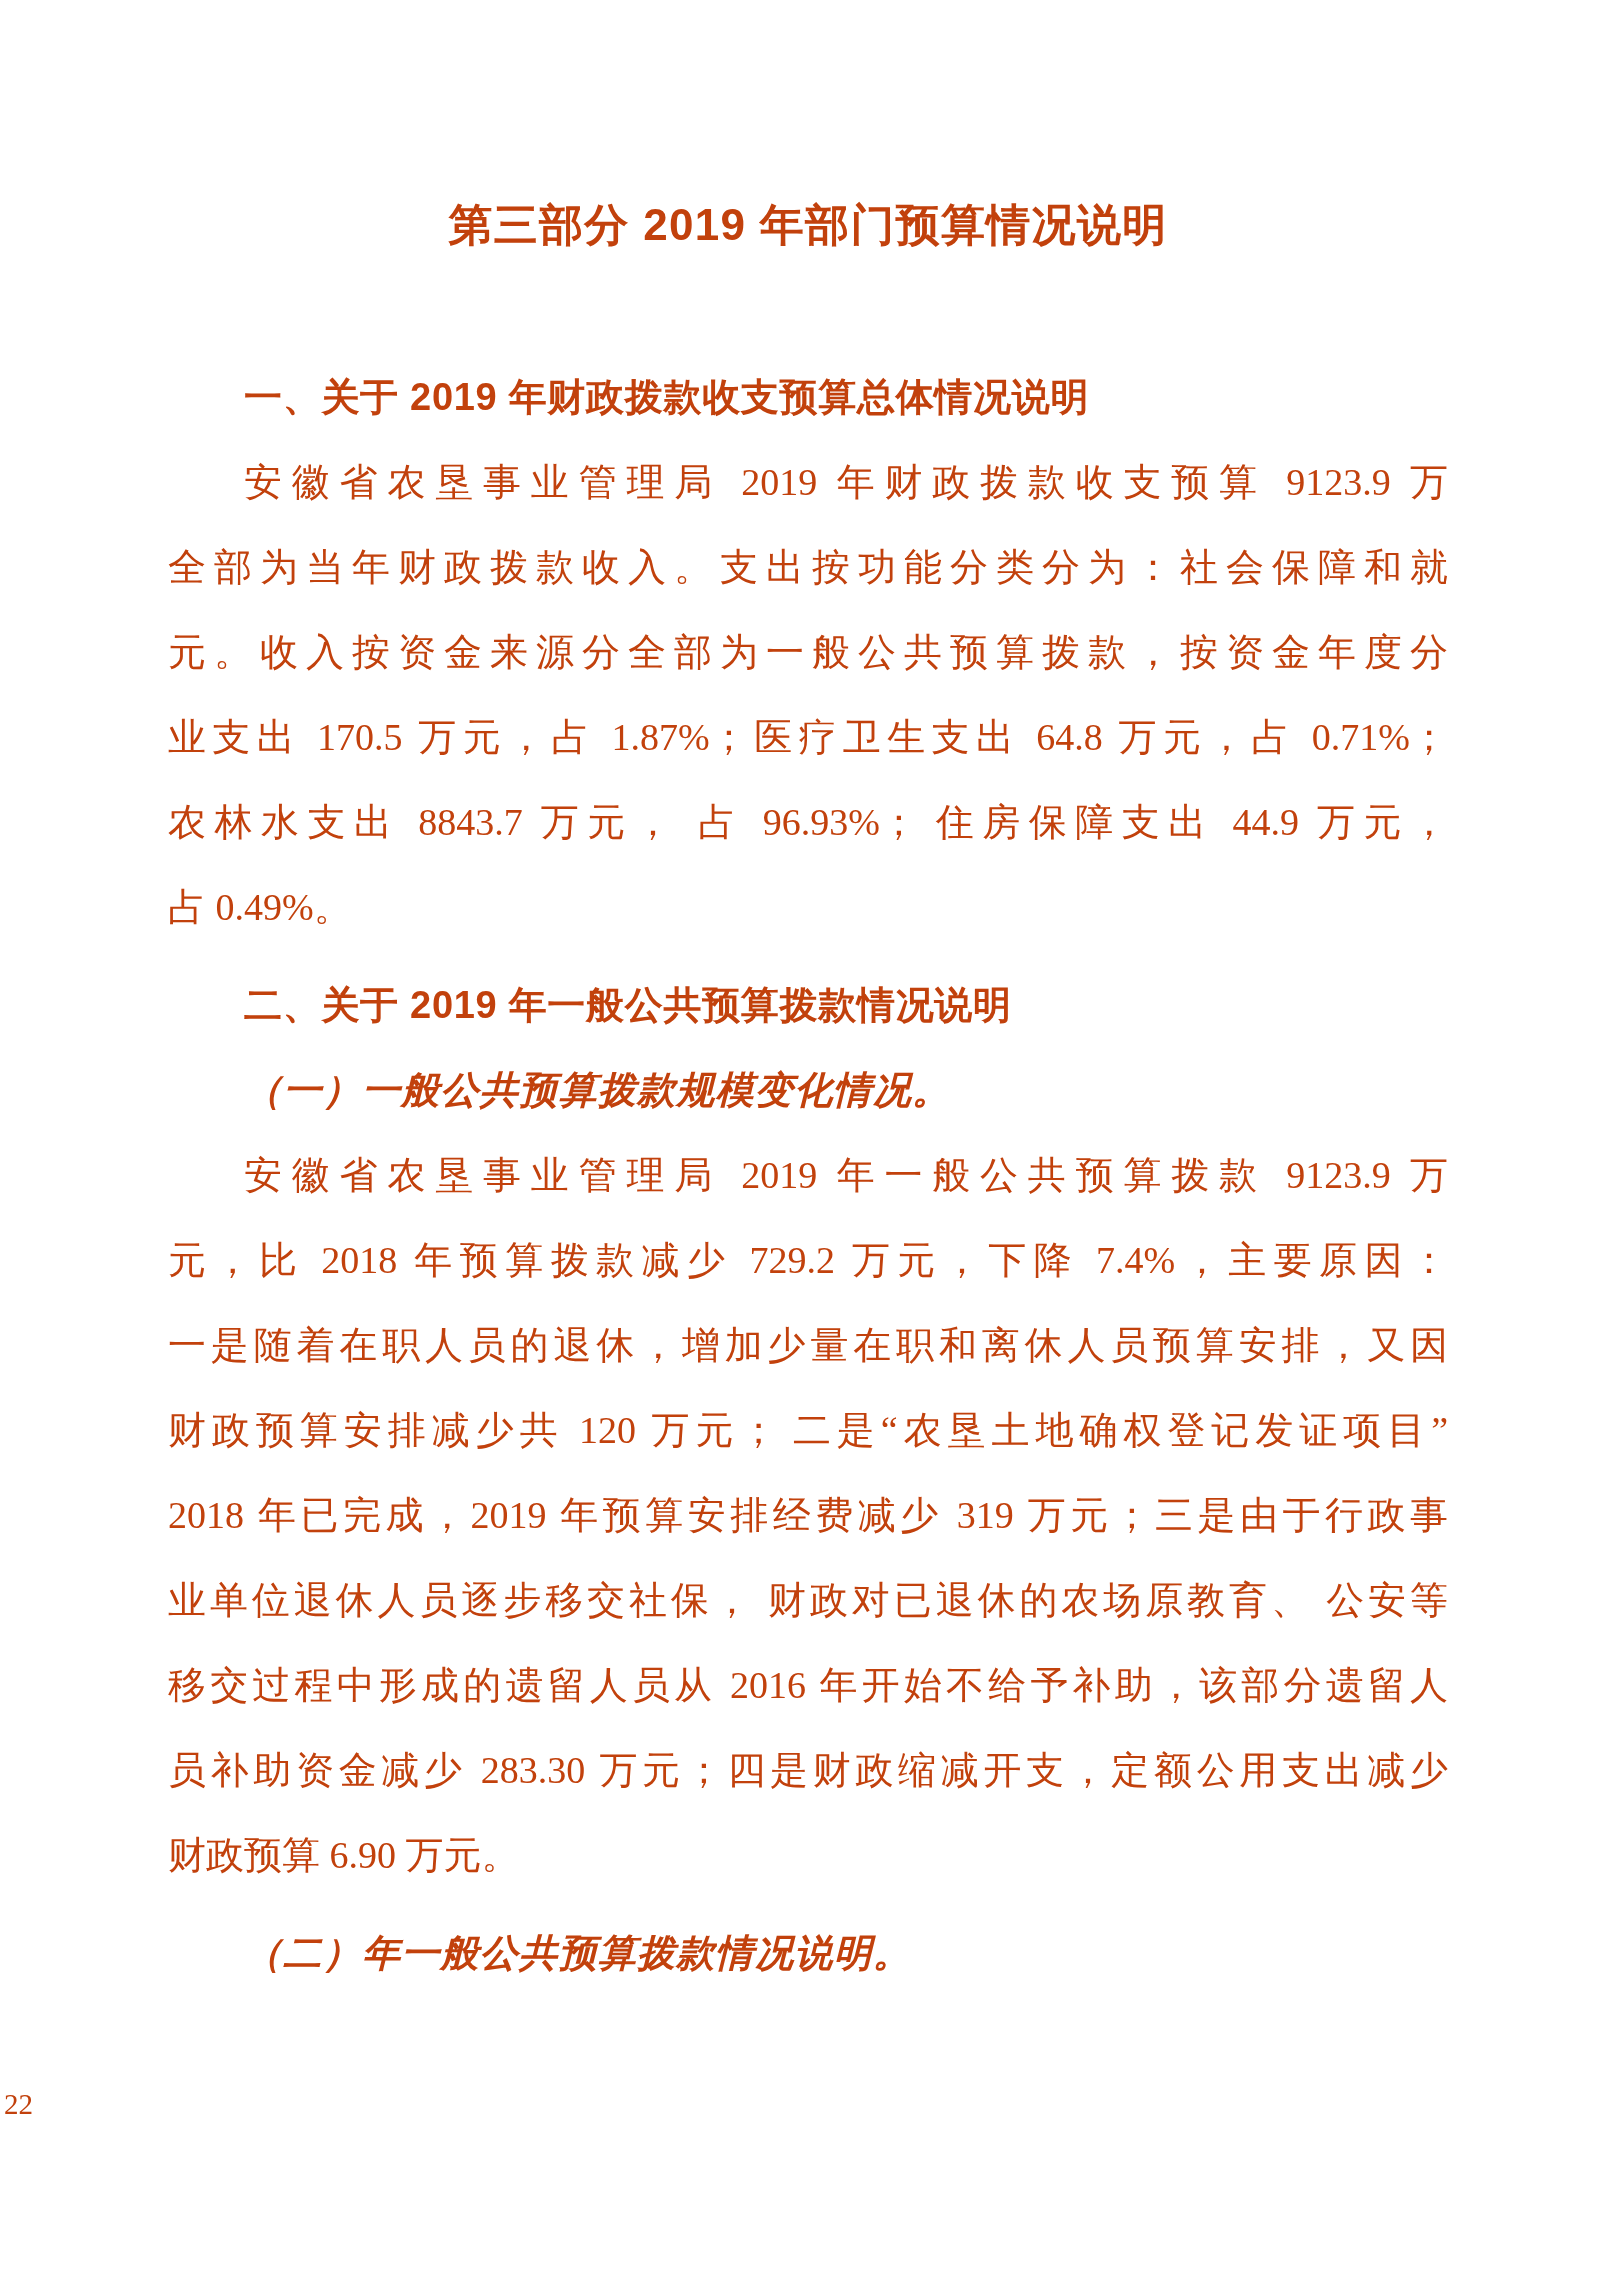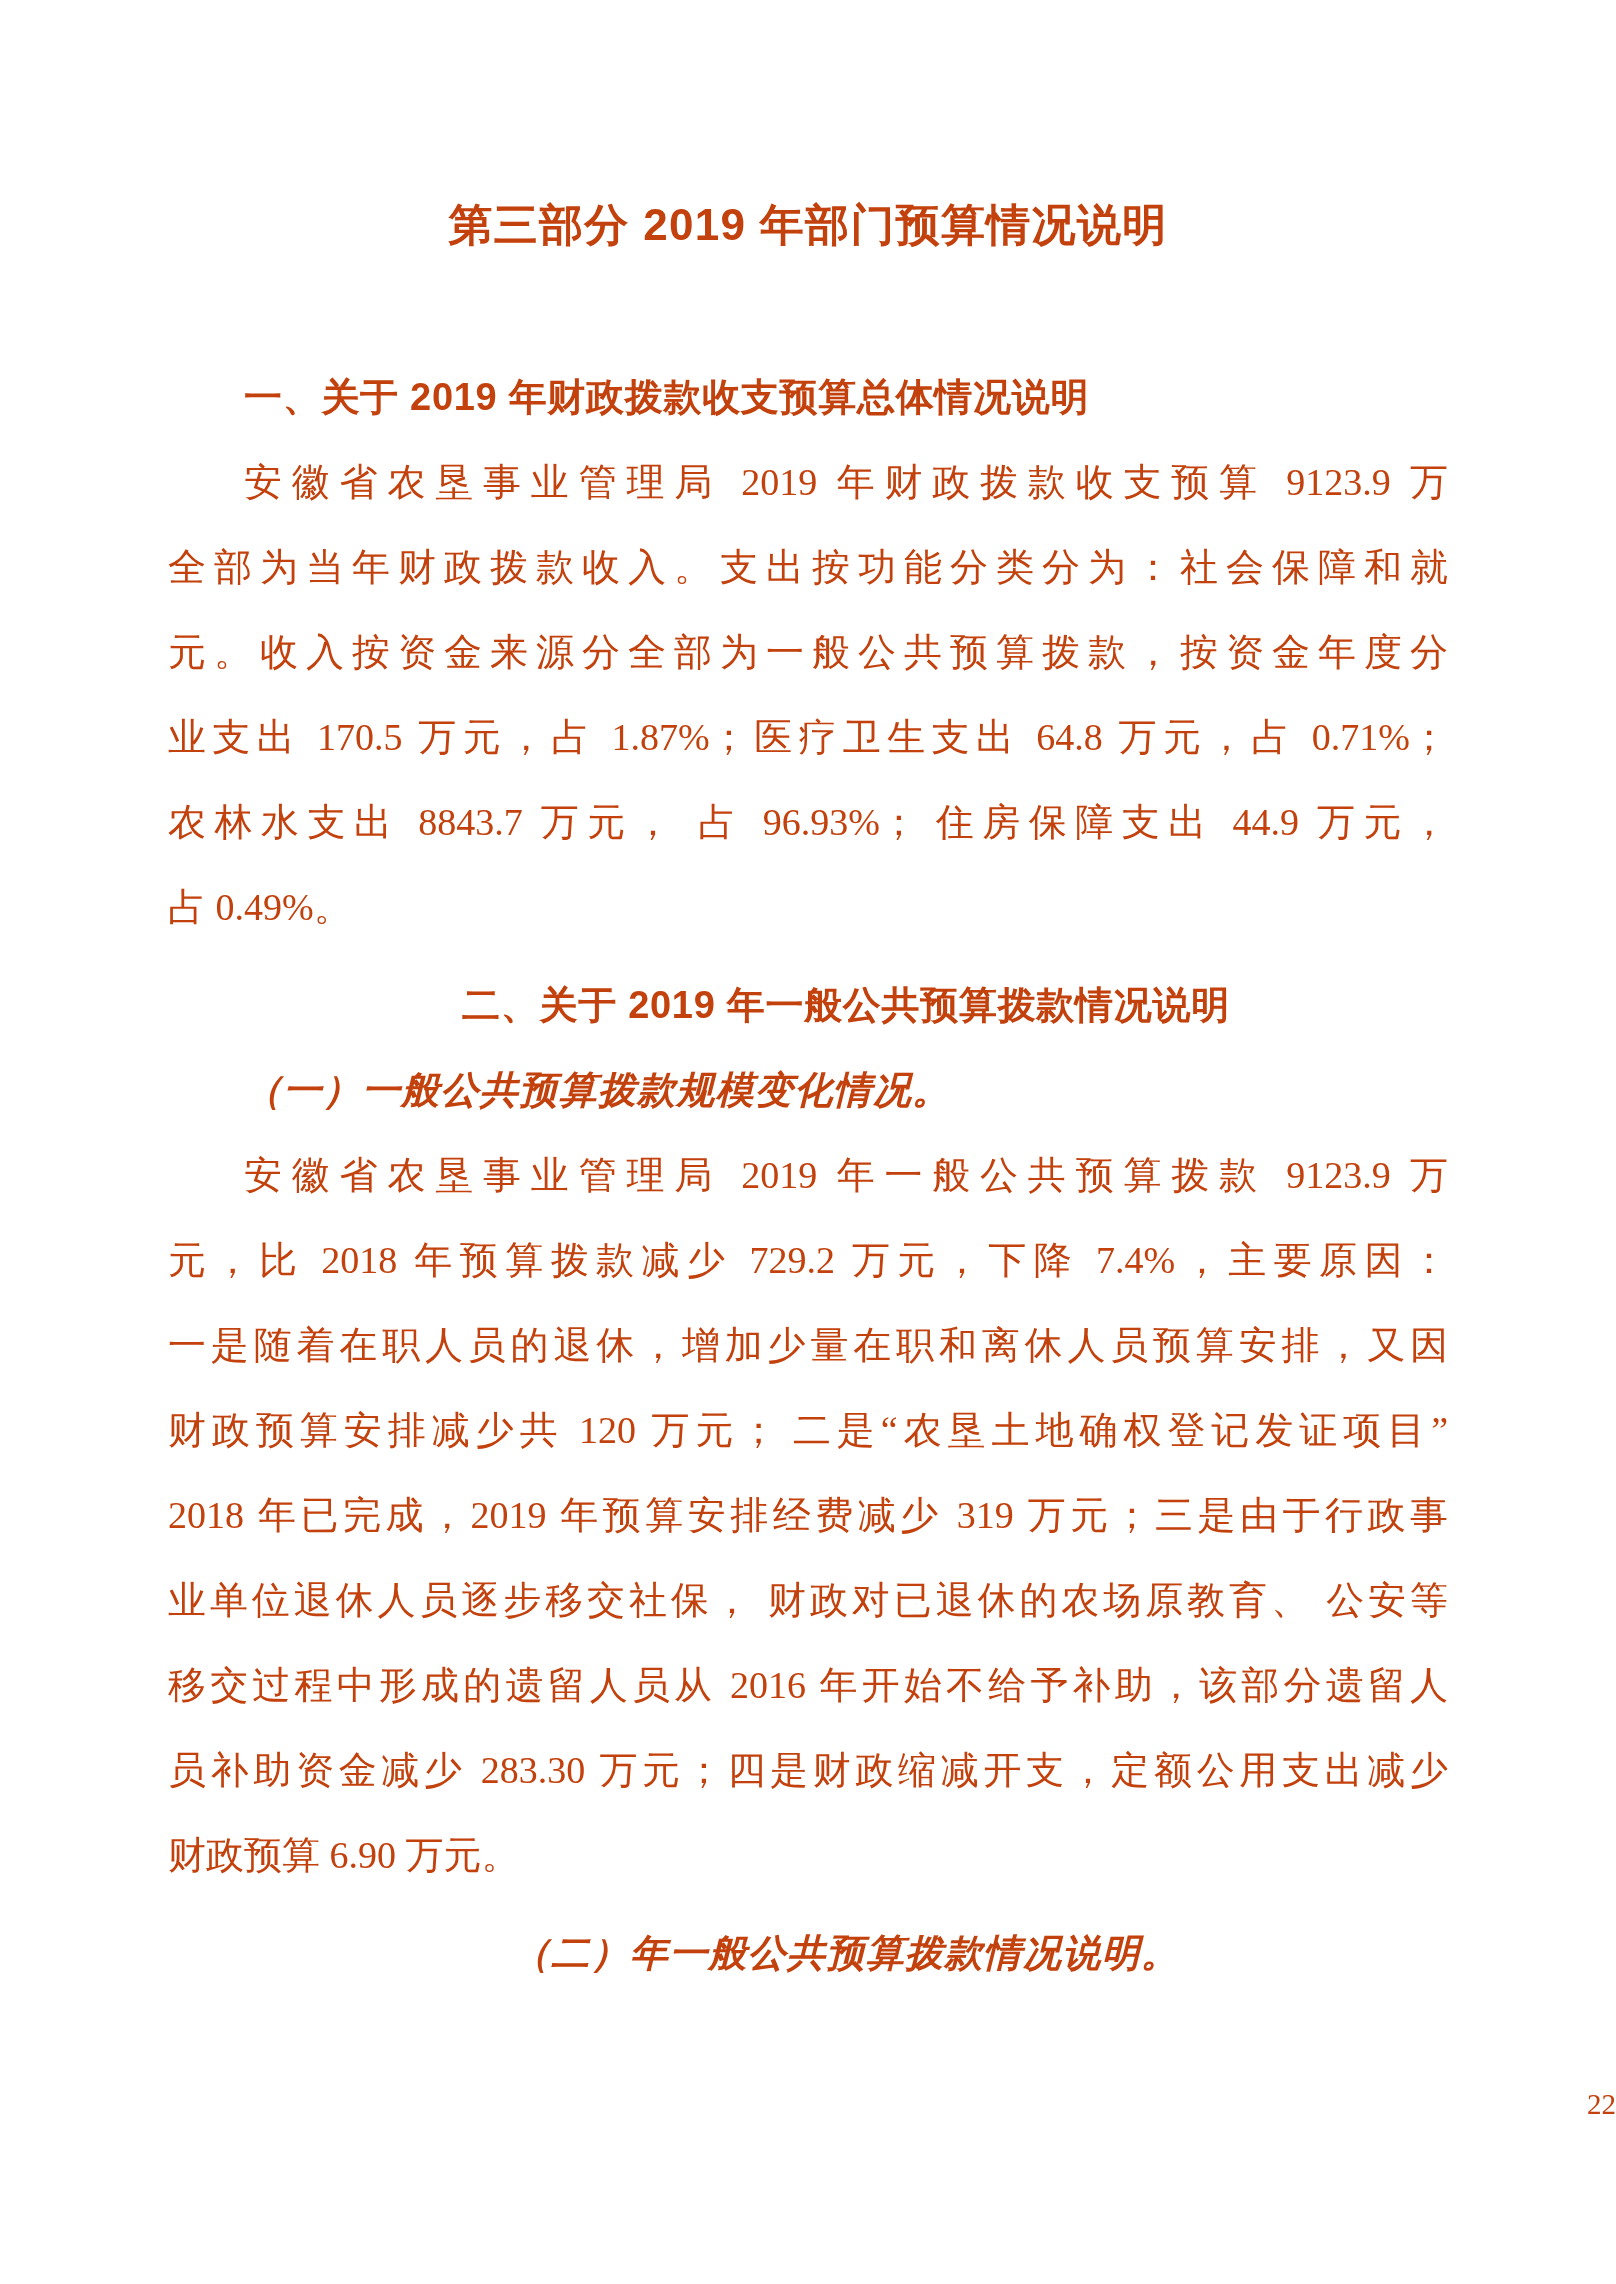--- a/index.html
+++ b/index.html
@@ -42,27 +42,27 @@
   .h-sans {
     font-family: "Liberation Sans", sans-serif;
     font-weight: bold;
     letter-spacing: 0.7px;
   }
   .h-sub {
     font-weight: bold;
     font-style: italic;
     letter-spacing: 1.3px;
   }
-  .mt20 { margin-top: 13px; text-align: center; }
+  .mt20 { margin-top: 13px; }
   .page-num {
     position: absolute;
     left: 4px;
     right: 0;
     top: 2085px;
-    text-align: right;
+    text-align: left;
     font-size: 29px;
     line-height: 39px;
     font-family: "Liberation Serif", serif;
   }
 </style>
 </head>
 <body>
 
 <div class="page">
 

